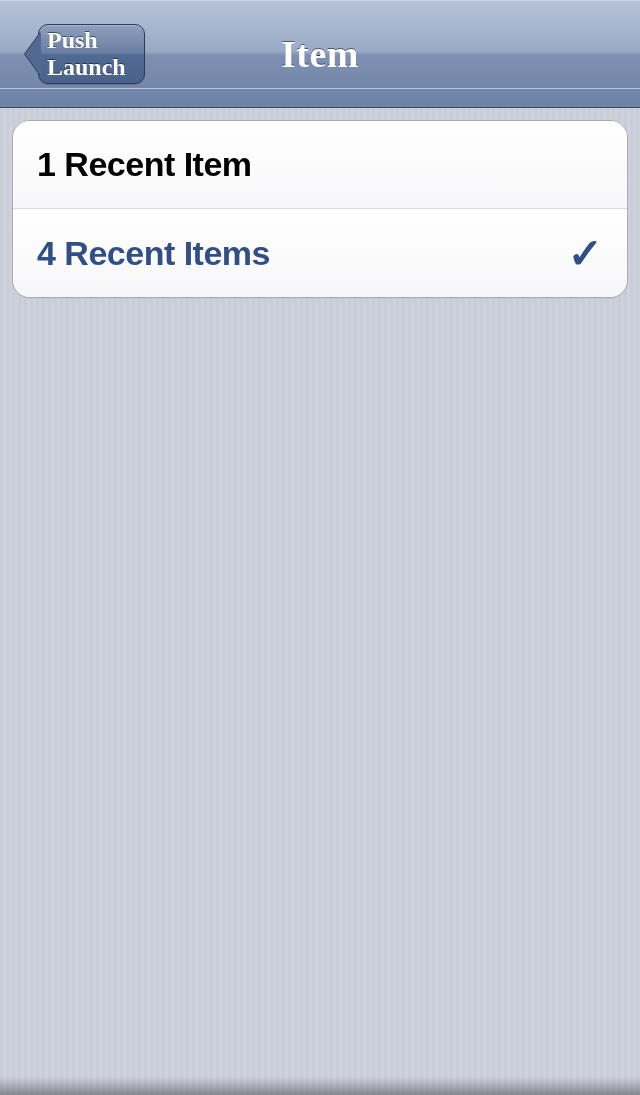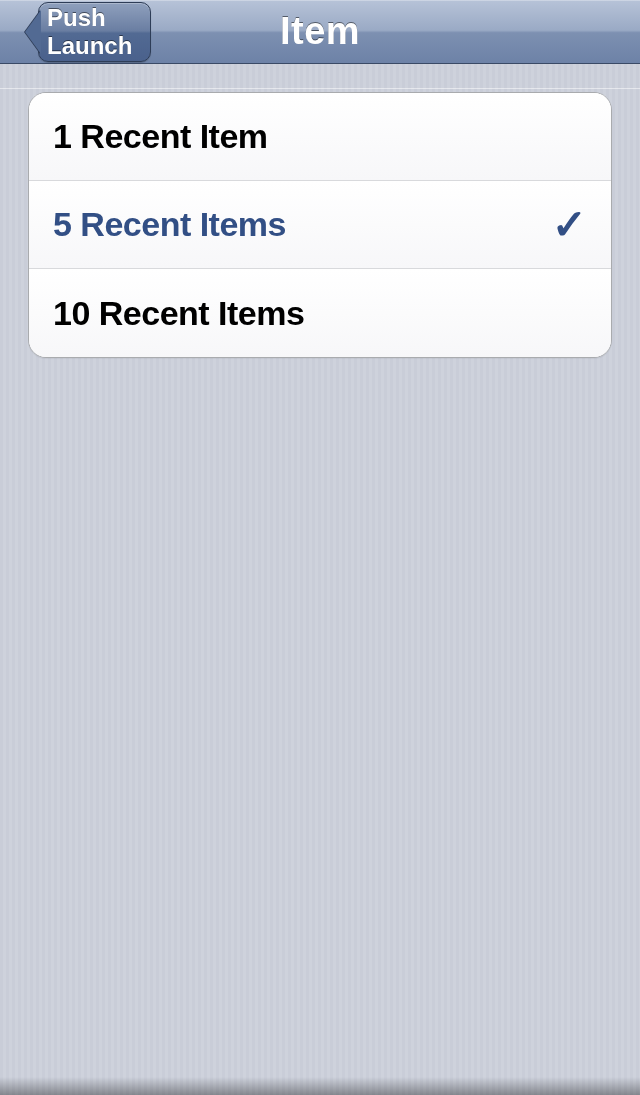--- a/index.html
+++ b/index.html
@@ -17,32 +17,33 @@
         #c9cdd8 0px,
         #c9cdd8 3px,
         #ced2dc 3px,
         #ced2dc 6px
       );
       overflow: hidden;
       position: relative;
     }
     
     .nav-bar {
-      height: 64px;
+      height: 108px;
       background: linear-gradient(to bottom, 
         #b7c3d8 0%, 
         #9aaac5 48%, 
         #7d90b1 52%, 
         #6d82a7 100%);
       border-bottom: 1px solid #3a4a66;
       position: relative;
       display: flex;
       align-items: center;
       justify-content: center;
       box-shadow: inset 0 1px 0 rgba(255,255,255,0.3);
+      font-family: Liberation Serif, serif;
     }
     
     .nav-title {
       color: #ffffff;
       font-size: 38px;
       font-weight: bold;
       text-shadow: 0 -1px 0 rgba(0,0,0,0.5);
       letter-spacing: 0.5px;
     }
     
@@ -86,21 +87,21 @@
     }
     
     .back-button-wrapper {
       position: absolute;
       left: 26px;
       top: 50%;
       transform: translateY(-50%);
     }
     
     .content {
-      padding: 28px;
+      padding: 12px;
     }
     
     .grouped-table {
       background: linear-gradient(to bottom, #fefefe, #f4f4f6);
       border: 1px solid #a9abae;
       border-radius: 18px;
       overflow: hidden;
       box-shadow: 0 1px 1px rgba(0,0,0,0.05);
     }
     
@@ -169,24 +170,21 @@
 <div class="top-border-light"></div>
 
 <div class="content">
   <div class="grouped-table">
 
     <div class="table-row">
       <span class="row-label">1 Recent Item</span>
     </div>
 
     <div class="table-row">
-      <span class="row-label selected">5 Recent Items</span>
+      <span class="row-label selected">4 Recent Items</span>
       <span class="checkmark">✓</span>
     </div>
 
-    <div class="table-row">
-      <span class="row-label">10 Recent Items</span>
-    </div>
 
   </div>
 </div>
 
 <div class="bottom-shadow"></div>
 
 </body></html>

